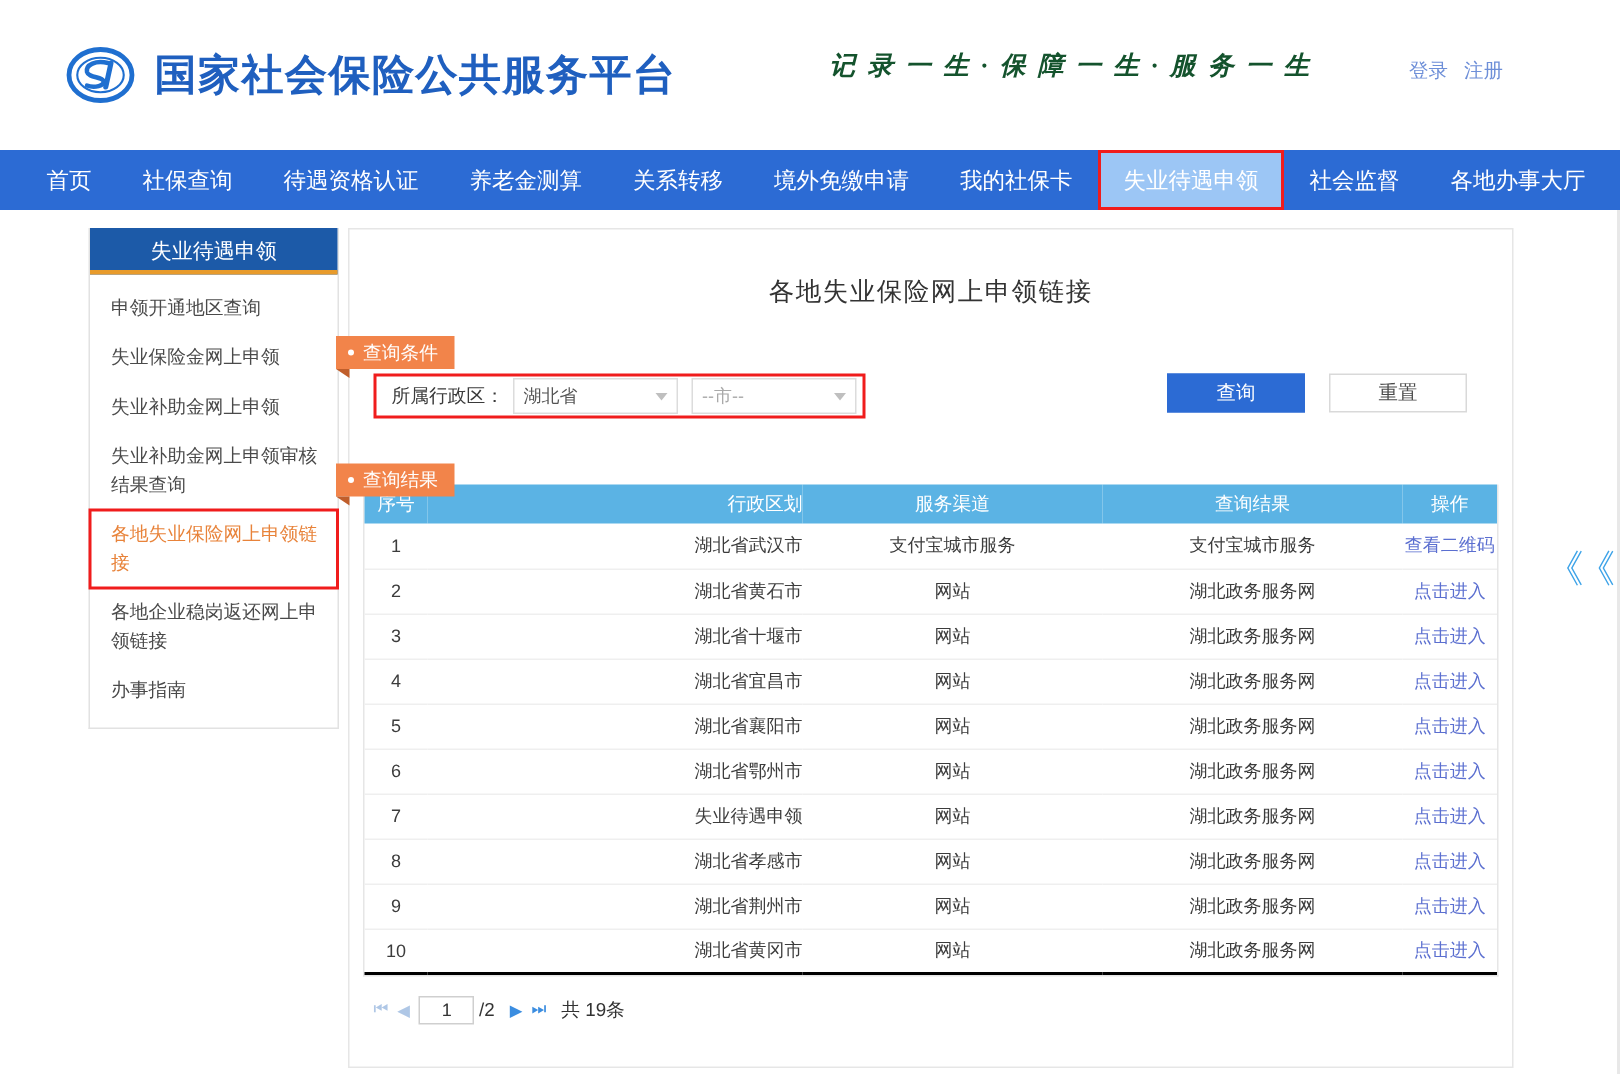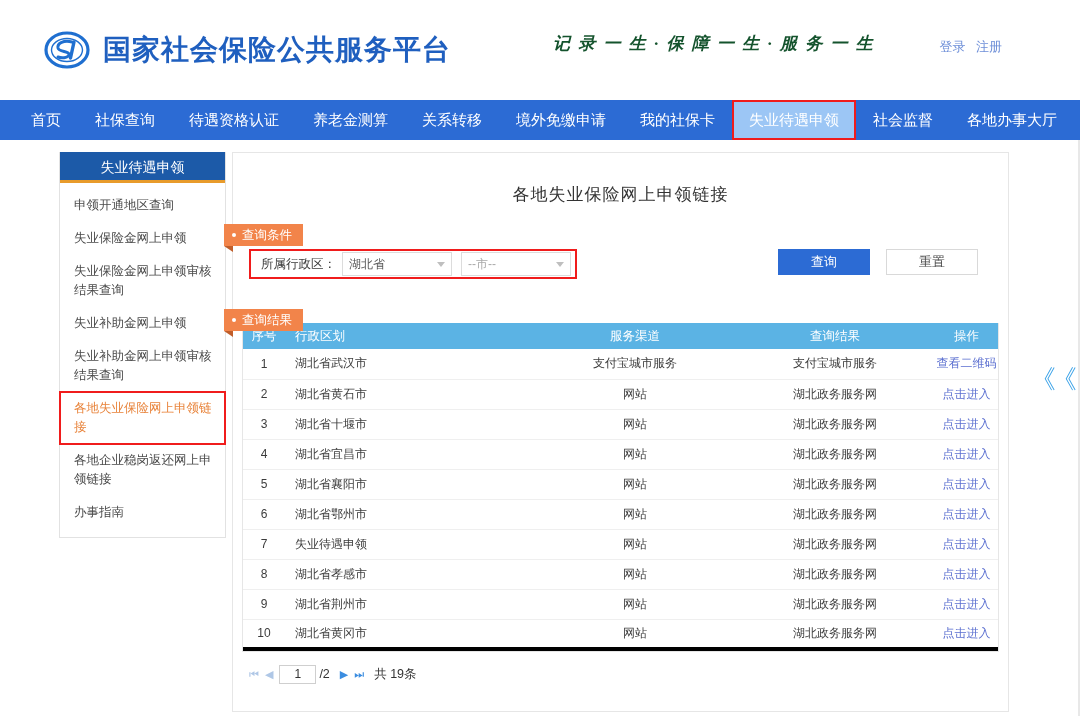--- a/index.html
+++ b/index.html
@@ -228,23 +228,23 @@
     height: 26px;
     text-align: left;
   }
   tbody td {
     font-size: 12px;
     color: #3C3C3C;
     height: 30px;
     border-bottom: 1px solid #EFEFEF;
     text-align: left;
   }
-  tbody tr:last-child td { border-bottom: 4px solid #000000; }
+  tbody tr:last-child td { border-bottom: 2px solid #000000; }
   .col-idx   { width: 42px;  text-align: center !important; padding-left: 0; }
-  .col-area  { width: 250px; padding-left: 10px; }
+  .col-area  { width: 250px; padding-left: 10px; text-align: right; }
   .col-chan  { width: 200px; text-align: center !important; }
   .col-name  { width: 200px; text-align: center !important; }
   .col-op    { text-align: center !important; }
   .op-link { color: #5B6FD0; text-decoration: none; font-size: 12px; cursor: pointer; }
 
   
   .pager {
     margin: 10px 0 0 16px;
     display: flex; align-items: center;
     font-size: 12.5px; color: #333333;
@@ -320,21 +320,20 @@
   </div>
 
 <div class="page">
   <div class="right-rail"></div>
 
   <div class="sidebar">
     <div class="sidebar-head">失业待遇申领</div>
     <div class="sidebar-list" id="sidebar-list">
         <div class="sidebar-item">申领开通地区查询</div>
         <div class="sidebar-item">失业保险金网上申领</div>
-        <div class="sidebar-item">失业保险金网上申领审核结果查询</div>
         <div class="sidebar-item">失业补助金网上申领</div>
         <div class="sidebar-item">失业补助金网上申领审核结果查询</div>
         <div class="sidebar-item active">各地失业保险网上申领链接</div>
         <div class="sidebar-item">各地企业稳岗返还网上申领链接</div>
         <div class="sidebar-item">办事指南</div>
       </div>
   </div>
 
   <div class="content">
     <div class="content-title">各地失业保险网上申领链接</div>

